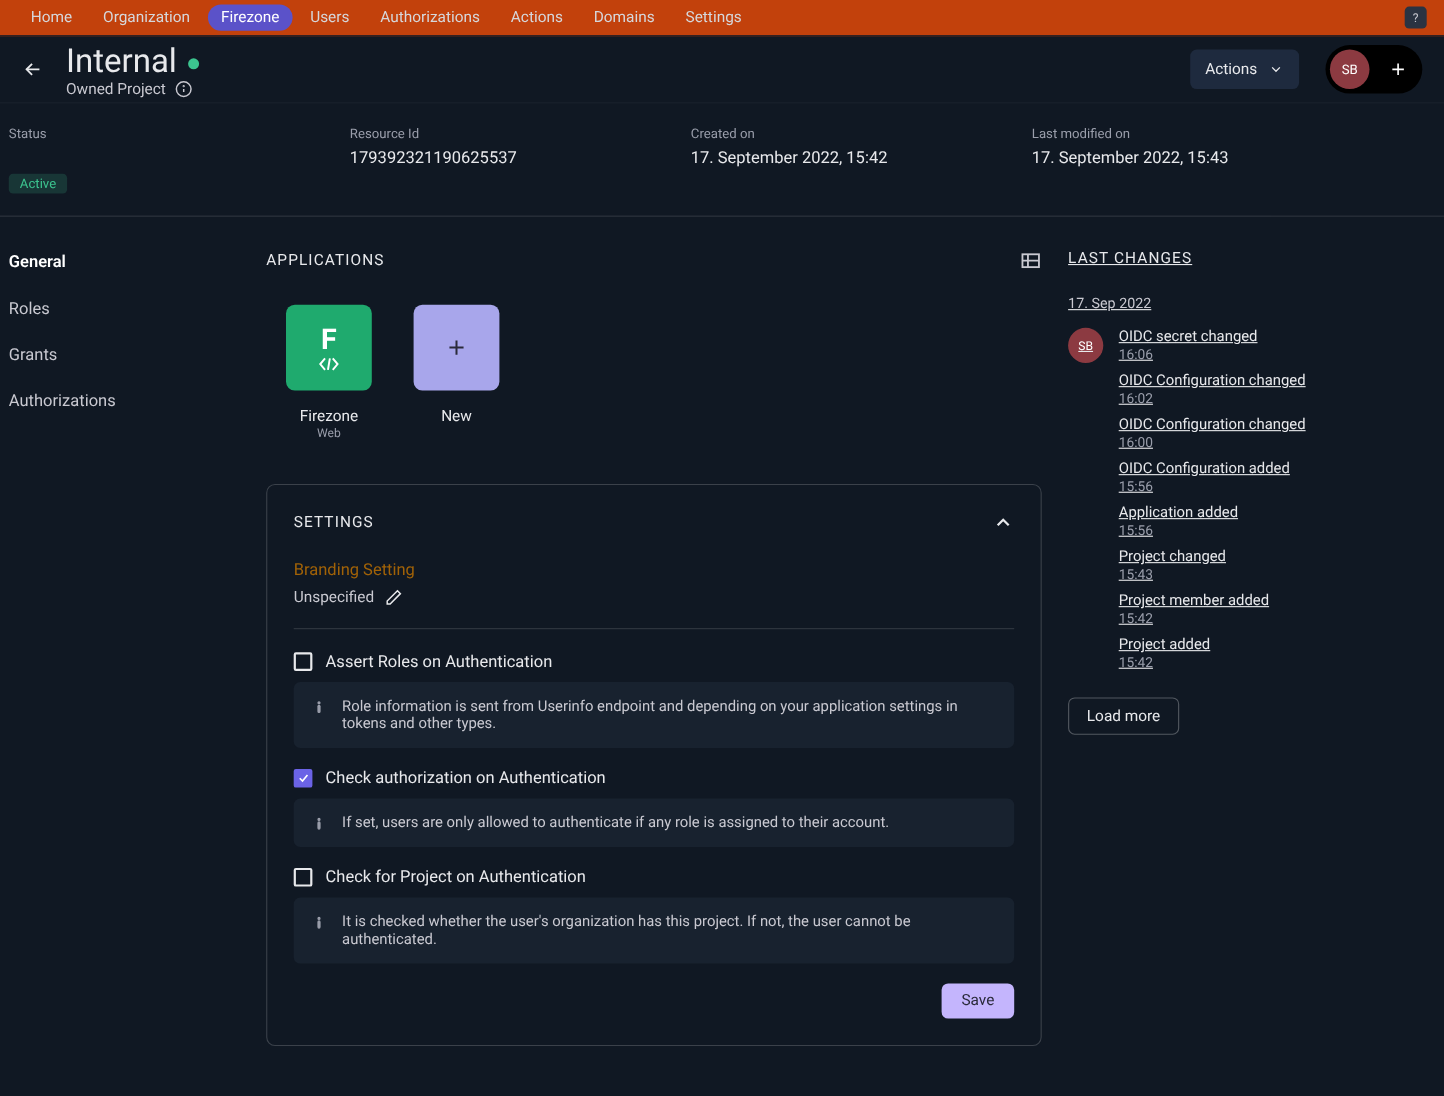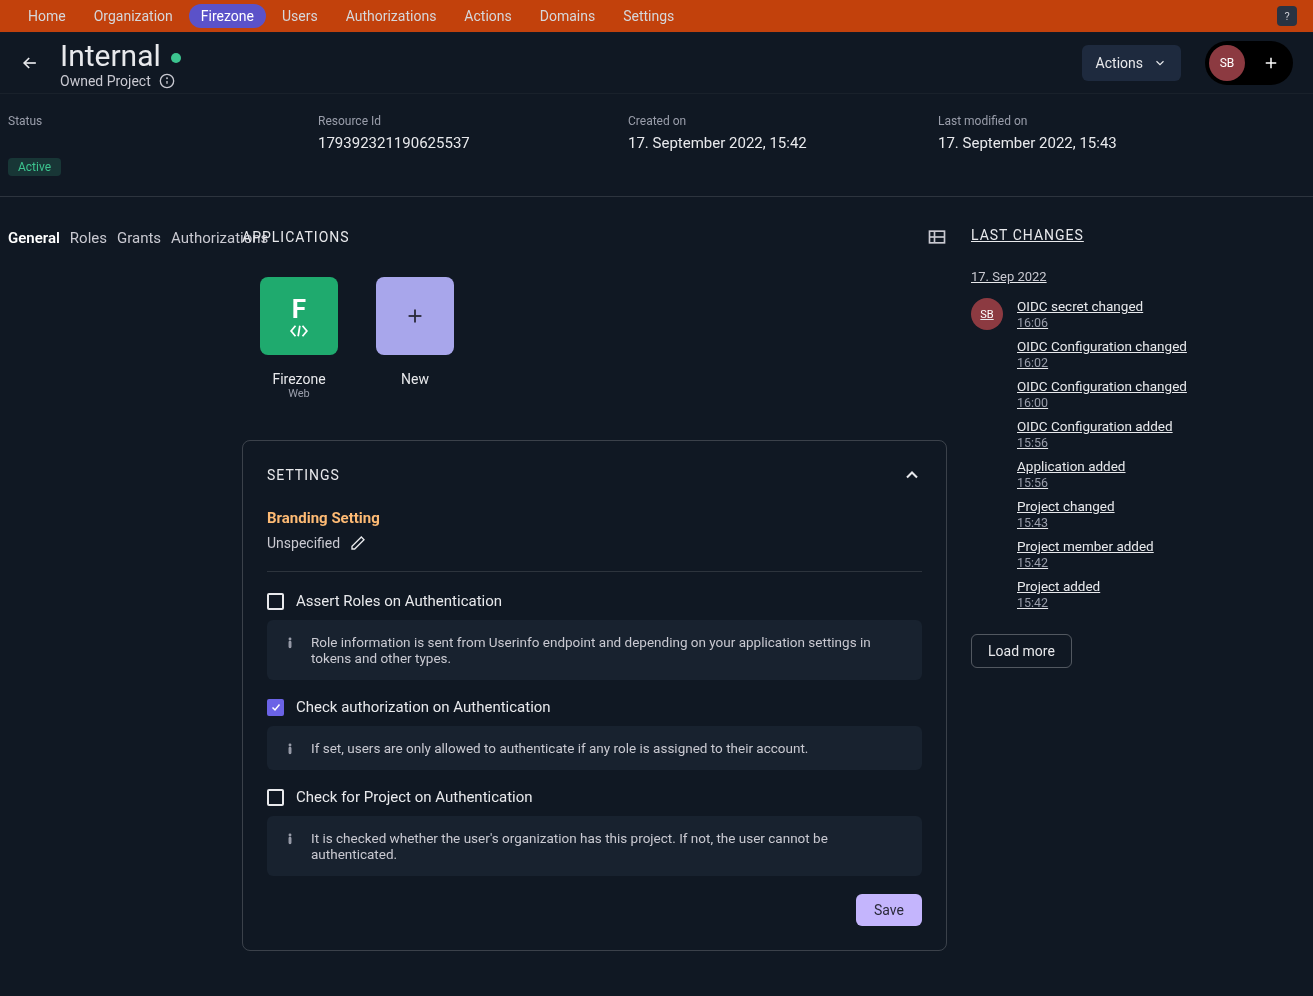--- a/index.html
+++ b/index.html
@@ -105,21 +105,21 @@
     margin-top: 24px;
   }
 
   
   .body {
     display: grid;
     grid-template-columns: 220px 705px 1fr;
     gap: 14px;
     padding: 30px 8px 40px 8px;
   }
-  .sidebar { display: flex; flex-direction: row; gap: 10px; }
+  .sidebar { display: flex; flex-direction: column; gap: 20px; }
   .sidebar .side-item {
     color: #c9c9d1; font-size: 15px; cursor: pointer; padding: 2px 0;
   }
   .sidebar .side-item.active { color: #fff; font-weight: 600; }
 
   .main { display: flex; flex-direction: column; }
 
   .section-title-row { display: flex; align-items: center; }
   .section-title { letter-spacing: 1px; color: #e8e9ec; font-size: 14px; }
   .section-title-row .flex { flex: 1; }
@@ -145,21 +145,21 @@
     border-radius: 8px;
     margin-top: 40px;
     padding: 24px 24px 24px 24px;
   }
   .panel-header { display: flex; align-items: center; }
   .panel-title { letter-spacing: 1px; font-size: 14px; }
   .panel-header .flex { flex: 1; }
   .collapse-btn { width: 20px; height: 20px; color: #e8e9ec; cursor: pointer; }
 
   .branding { margin-top: 24px; }
-  .branding-title { font-size: 15px; color: #fdba74; font-weight: bold; }
+  .branding-title { font-size: 15px; color: #a16207; }
   .branding-row { color: #c9c9d1; display: flex; align-items: center; gap: 10px; margin-top: 8px; }
   .edit-icon { width: 16px; height: 16px; cursor: pointer; color: #e8e9ec; }
 
   hr.sep { border: none; border-top: 1px solid rgba(255,255,255,0.12); margin: 20px 0; }
 
   .check-row { display: flex; align-items: center; gap: 12px; margin-top: 4px; margin-bottom: 10px; }
   .checkbox {
     width: 17px; height: 17px; border: 2px solid #e8e9ec; border-radius: 2px;
     display: inline-flex; align-items: center; justify-content: center;
     cursor: pointer; flex-shrink: 0;

